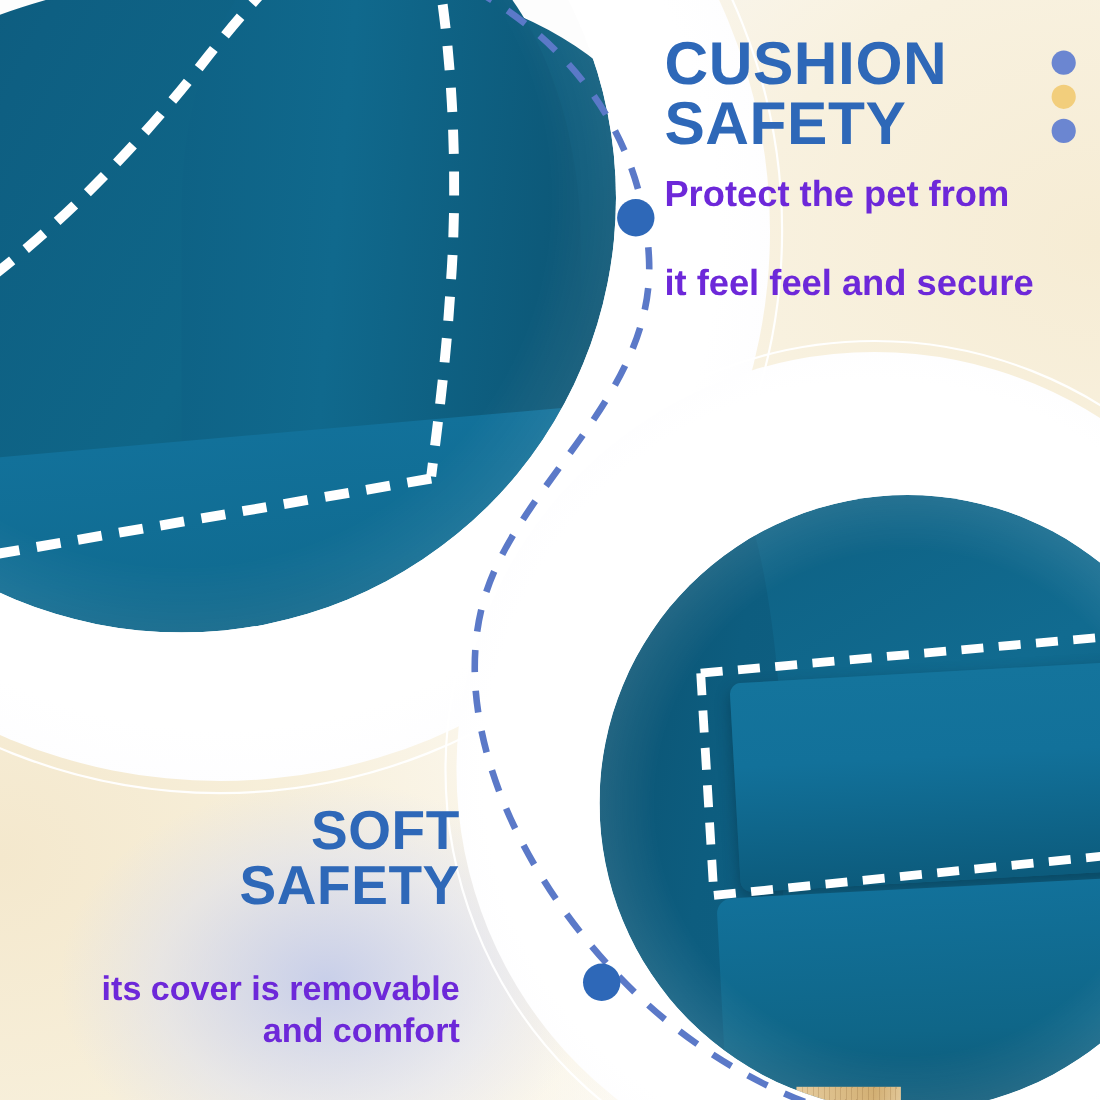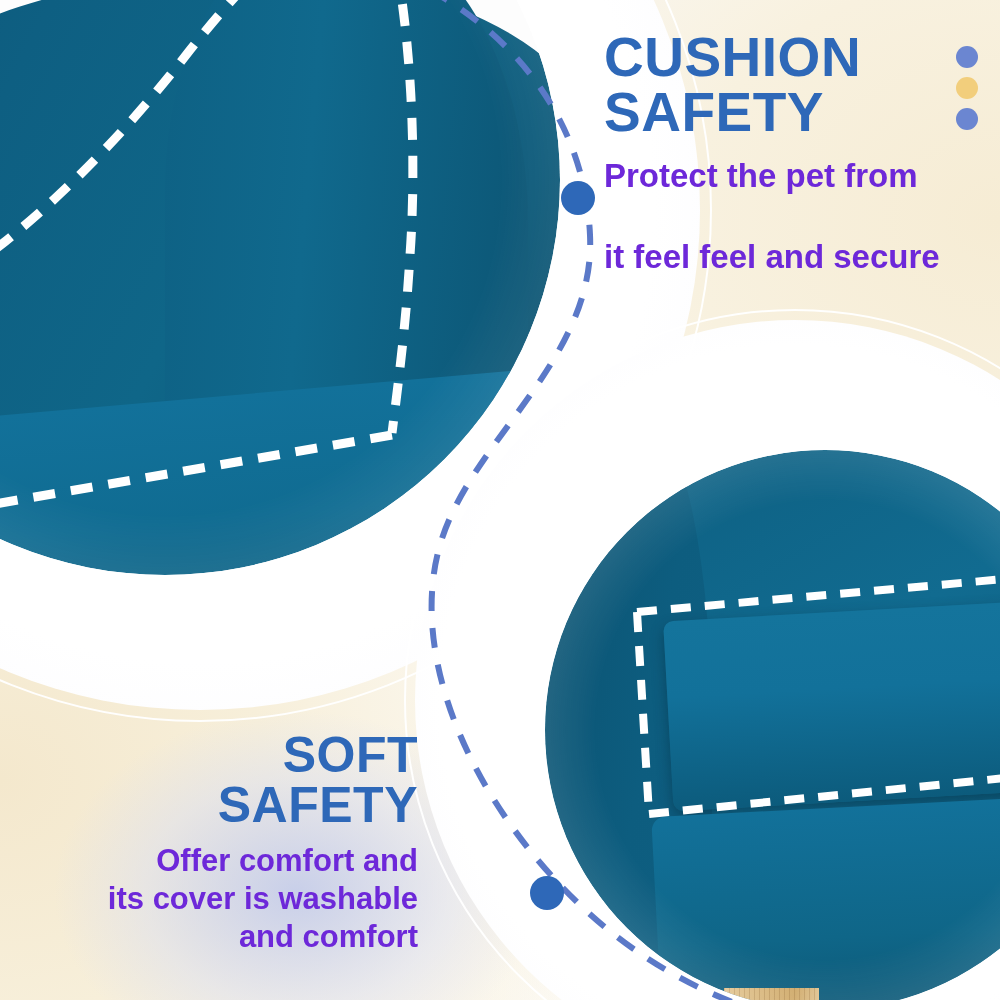--- a/index.html
+++ b/index.html
@@ -219,22 +219,22 @@
       <span>it feel feel and secure</span>
     </div>
   </div>
 
   <div class="block" id="cushion-block">
     <div class="headline">
       <span>SOFT</span>
       <span class="l2">SAFETY</span>
     </div>
     <div class="body-copy">
-      <span>Offer comfort and</span><br>
-      <span>its cover is washable</span><br>
+      <br>
+      <span>its cover is removable</span><br>
       <span>and comfort</span>
     </div>
   </div>
 
   <div id="dot-stack">
     <div class="sdot" style="background:#6B86D1"></div>
     <div class="sdot" style="background:#F2CE7C"></div>
     <div class="sdot" style="background:#6B86D1"></div>
   </div>
 

